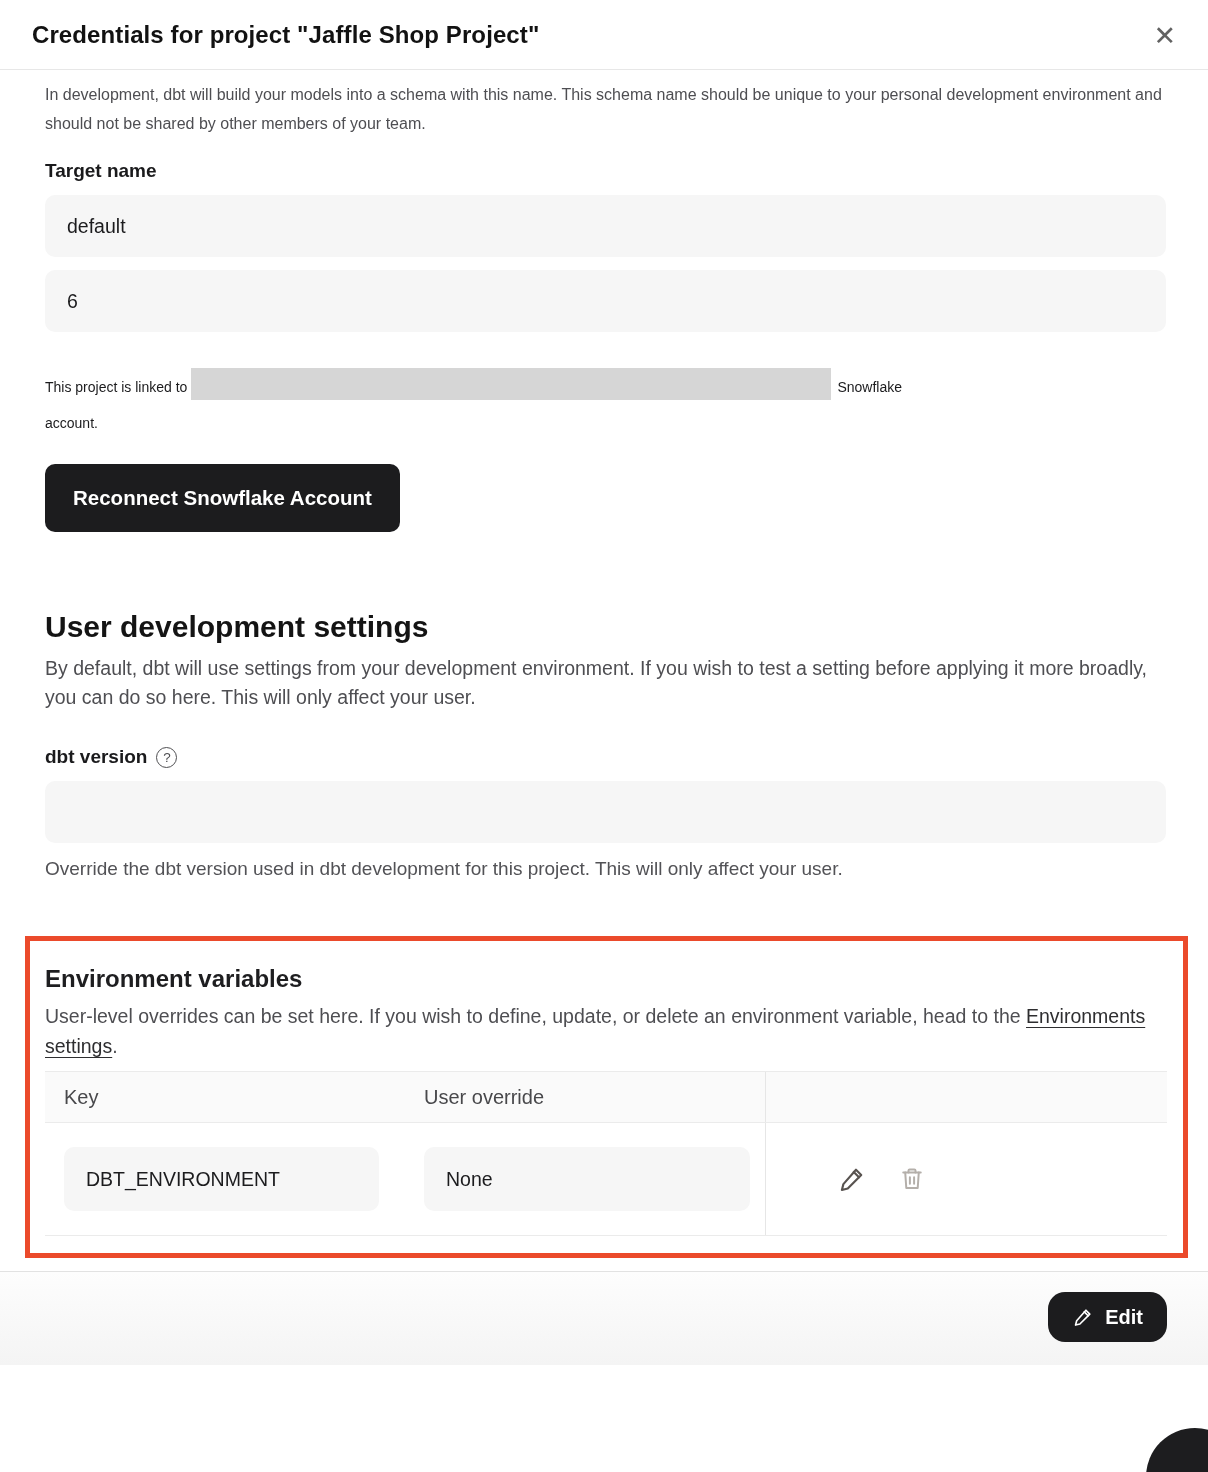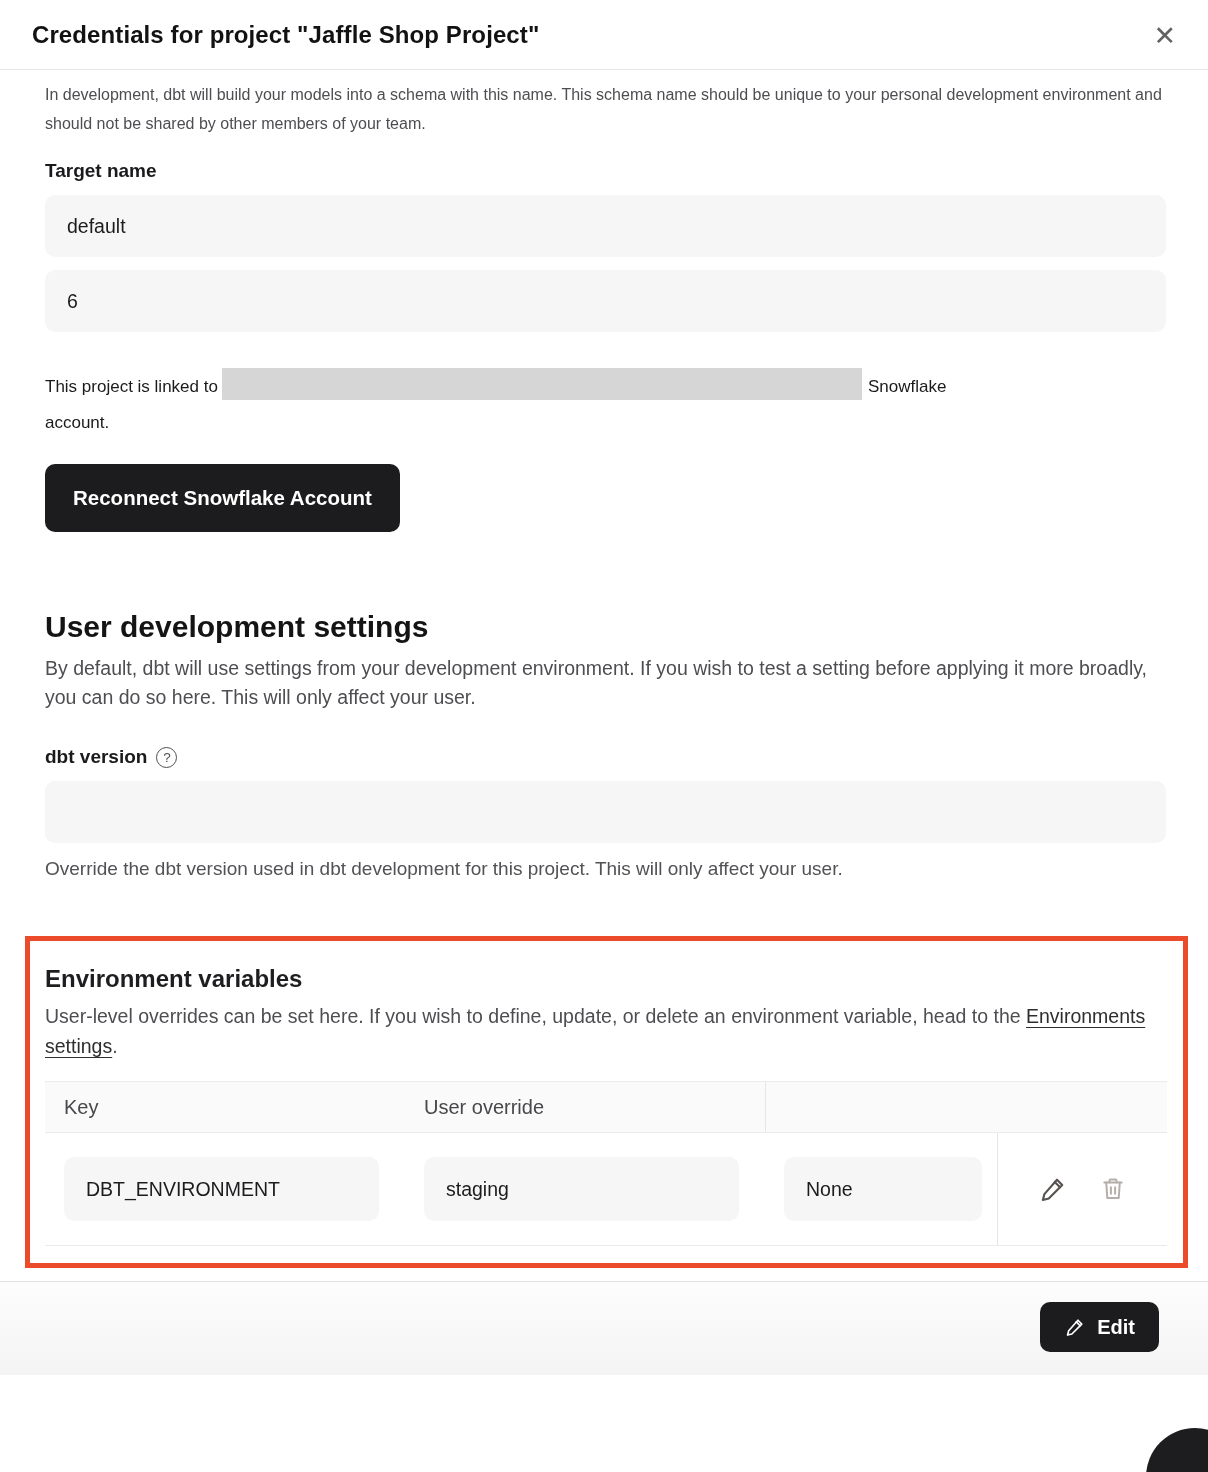--- a/index.html
+++ b/index.html
@@ -34,21 +34,21 @@
   .text-input {
     display: block; width: 100%; height: 62px;
     margin-top: 13px;
     background: #f6f6f6; border: none; border-radius: 10px;
     padding: 0 22px; font-size: 19.5px; color: #1c1c1e;
     font-family: "Liberation Sans", sans-serif;
     outline: none;
   }
   .helper { margin-top: 15px; font-size: 19px; color: #525256; }
   
-  .linked { margin-top: 36px; font-size: 17px; line-height: 36px; color: #1b1b1d; }
+  .linked { margin-top: 36px; font-size: 14px; line-height: 36px; color: #1b1b1d; }
   .redaction-bar {
     display: inline-block; width: 640px; height: 32px;
     background: #d6d6d6; vertical-align: -8px; margin: 0 6px 0 4px;
   }
   .linked .second-line { display: block; }
   .btn-dark {
     display: inline-flex; align-items: center; justify-content: center;
     background: #1c1c1e; color: #ffffff; border: none; border-radius: 10px;
     font-family: "Liberation Sans", sans-serif;
     font-weight: 700; cursor: pointer;
@@ -66,21 +66,21 @@
   }
   
   .highlight-box {
     margin: 56px -22px 0 -20px;
     border: 5px solid #eb4a2b;
     padding: 24px 16px 17px 15px;
   }
   .env-heading { font-size: 24px; font-weight: 600; color: #1e1e20; }
   .env-desc { margin-top: 8px; font-size: 19.5px; line-height: 30px; color: #4e4e52; }
   .env-link { color: #2e2e30; font-weight: 500; text-decoration: underline; text-underline-offset: 4px; cursor: pointer; }
-  .env-table { margin-top: 20px; width: 100%; }
+  .env-table { margin-top: 10px; width: 100%; }
   .t-head, .t-row {
     display: grid;
     grid-template-columns: 360px 360px 232px 1fr;
     align-items: center;
   }
   .t-head {
     height: 52px;
     background: #fafafa;
     border-top: 1px solid #ebebeb;
     border-bottom: 1px solid #ebebeb;
@@ -107,22 +107,22 @@
   .trash-icon { color: #b4afaa; }
   
   .modal-footer {
     margin-top: 13px;
     height: 94px;
     border-top: 1px solid #e2e2e2;
     background: linear-gradient(180deg, #fdfdfd 0%, #f4f4f4 100%);
     position: relative;
   }
   .edit-btn {
-    position: absolute; right: 49px; top: 20px;
-    height: 50px; padding: 0 24px; font-size: 20px; gap: 11px;
+    position: absolute; right: 41px; top: 20px;
+    height: 50px; padding: 0 24px; font-size: 20px; gap: 11px; border-radius: 17px;
   }
   .corner-circle {
     position: absolute;
     width: 98px; height: 98px;
     right: -36px; bottom: -54px;
     background: #1d1d1f; border-radius: 50%;
   }
 </style>
 </head>
 <body>
@@ -160,21 +160,20 @@
     <p class="env-desc"><span>User-level overrides can be set here. If you wish to define, update, or delete an environment variable, head to the </span><a class="env-link">Environments settings</a><span>.</span></p>
 
     <div class="env-table">
       <div class="t-head">
         <div>Key</div>
         <div>User override</div>
         <div class="actions-head"></div>
       </div>
       <div class="t-row">
         <div class="pill">DBT_ENVIRONMENT</div>
-        <div class="pill">staging</div>
         <div class="pill narrow">None</div>
         <div class="actions-cell">
           <button class="icon-btn pencil-icon-dark">
             <svg width="30" height="30" viewBox="0 0 24 24" fill="none" stroke="currentColor" stroke-width="1.7" stroke-linejoin="round" stroke-linecap="round">
               <path d="M15.2 4.6l4.2 4.2L8.6 19.6 3.9 20.8l1.2-4.7L15.2 4.6z"></path>
               <path d="M13.4 6.4l4.2 4.2"></path>
             </svg>
           </button>
           <button class="icon-btn trash-icon">
             <svg width="28" height="28" viewBox="0 0 24 24" fill="none" stroke="currentColor" stroke-width="1.7" stroke-linejoin="round" stroke-linecap="round">

